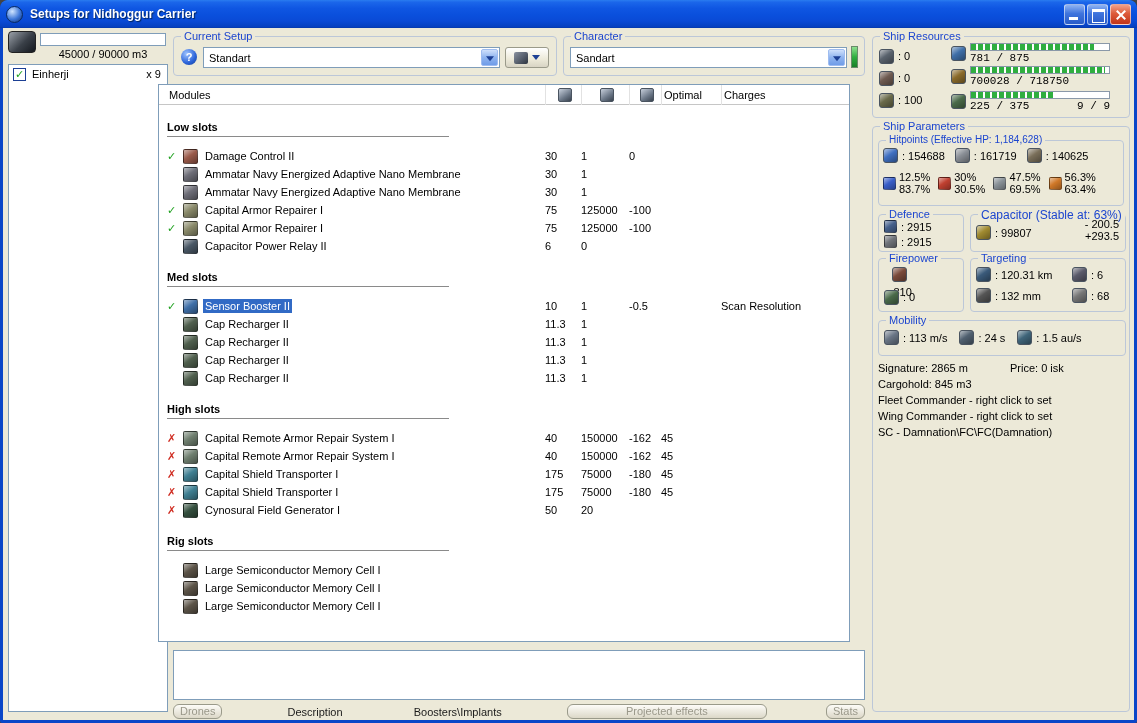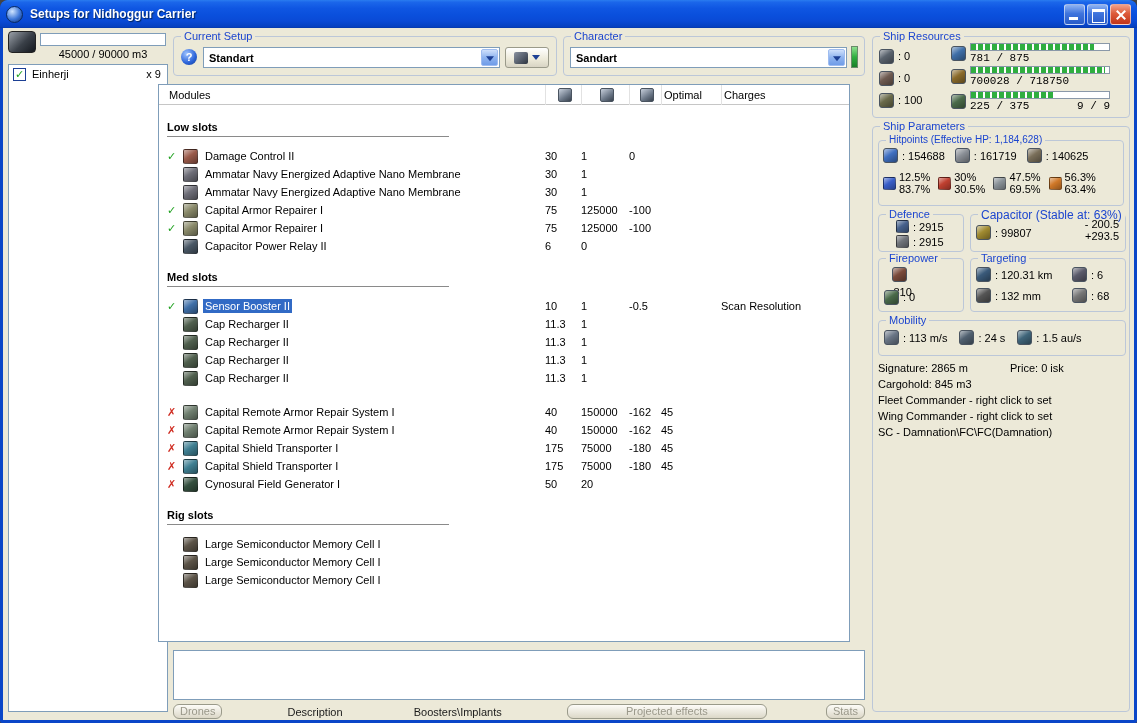--- a/index.html
+++ b/index.html
@@ -34,21 +34,21 @@
     background:linear-gradient(135deg,#9aa0a8,#3a4048 55%,#14181e);border:1px solid #222;}
   .cargotext{text-align:center;}
   .listbox{overflow:hidden;}
   .ship-item{display:flex;align-items:center;height:18px;padding:1px 4px;cursor:default;}
   .checkbox{width:13px;height:13px;background:#fff;border:1px solid #1c3f94;display:inline-flex;
     align-items:center;justify-content:center;font-size:11px;color:var(--status_ok);font-weight:bold;}
   .ship-label{margin-left:6px;flex:1;}
   .ship-count{margin-right:2px;}
   
   .combo{position:absolute;background:#fff;border:1px solid #7f9db9;display:flex;align-items:center;height:21px;}
-  .combo .val{flex:1;padding:0 5px;overflow:hidden;white-space:nowrap;font-weight:bold;}
+  .combo .val{flex:1;padding:0 5px;overflow:hidden;white-space:nowrap;}
   .combo .drop{width:17px;height:17px;margin:1px;border-radius:2px;border:1px solid #9ebcf0;
     background:linear-gradient(180deg,#cfe0fb,#8fb4ef 50%,#6f9ce8);position:relative;}
   .arrow-dn{position:absolute;left:50%;top:50%;transform:translate(-50%,-35%);
     border-left:4px solid transparent;border-right:4px solid transparent;border-top:5px solid #1c3f94;}
   .helpbtn{position:absolute;width:16px;height:16px;border-radius:50%;color:#fff;font-weight:bold;
     background:radial-gradient(circle at 35% 30%,#9fc4ff,#2a62d8 60%,#123a8e);text-align:center;line-height:16px;font-size:11px;}
   .shipbtn{position:absolute;height:21px;width:44px;border:1px solid #9a9a8a;border-radius:3px;
     background:linear-gradient(180deg,#fff,#ece9d8 60%,#d8d4c4);display:flex;align-items:center;justify-content:center;gap:4px;}
   .shipbtn .mini{width:14px;height:12px;border-radius:2px;background:linear-gradient(135deg,#8a92a0,#2c3440);}
   .statusbar-green{position:absolute;width:7px;height:22px;border:1px solid #6a8a6a;
@@ -289,20 +289,21 @@
             <span class="micon ic-cap-recharger"></span>
             <span class="mname">Cap Recharger II</span>
             <span>11.3</span>
             <span>1</span>
             <span></span>
             <span></span>
             <span></span>
           </div>
         </div>
         <div class="msec">
+          <div class="sec-title">High slots</div>
           <div class="mrow">
             <span class="st err">✗</span>
             <span class="micon ic-remote-armor-repair"></span>
             <span class="mname">Capital Remote Armor Repair System I</span>
             <span>40</span>
             <span>150000</span>
             <span>-162</span>
             <span>45</span>
             <span></span>
           </div>
@@ -489,21 +490,21 @@
           <span class="rvals">
             <div>56.3%</div>
             <div>63.4%</div>
           </span>
         </div>
       </div>
   </div>
 
   <div class="group" style="left:878px;top:214px;width:86px;height:38px;">
     <span class="gcap">Defence</span>
-    <div class="abs" style="left:17px;top:4px;">
+    <div class="abs" style="left:5px;top:4px;">
       <div class="statline" style="height:15px;">
           <span class="ricon t-defshield"></span>
           <span>: 2915</span>
         </div>
       <div class="statline" style="height:15px;">
           <span class="ricon t-defarmor"></span>
           <span>: 2915</span>
         </div>
     </div>
   </div>

